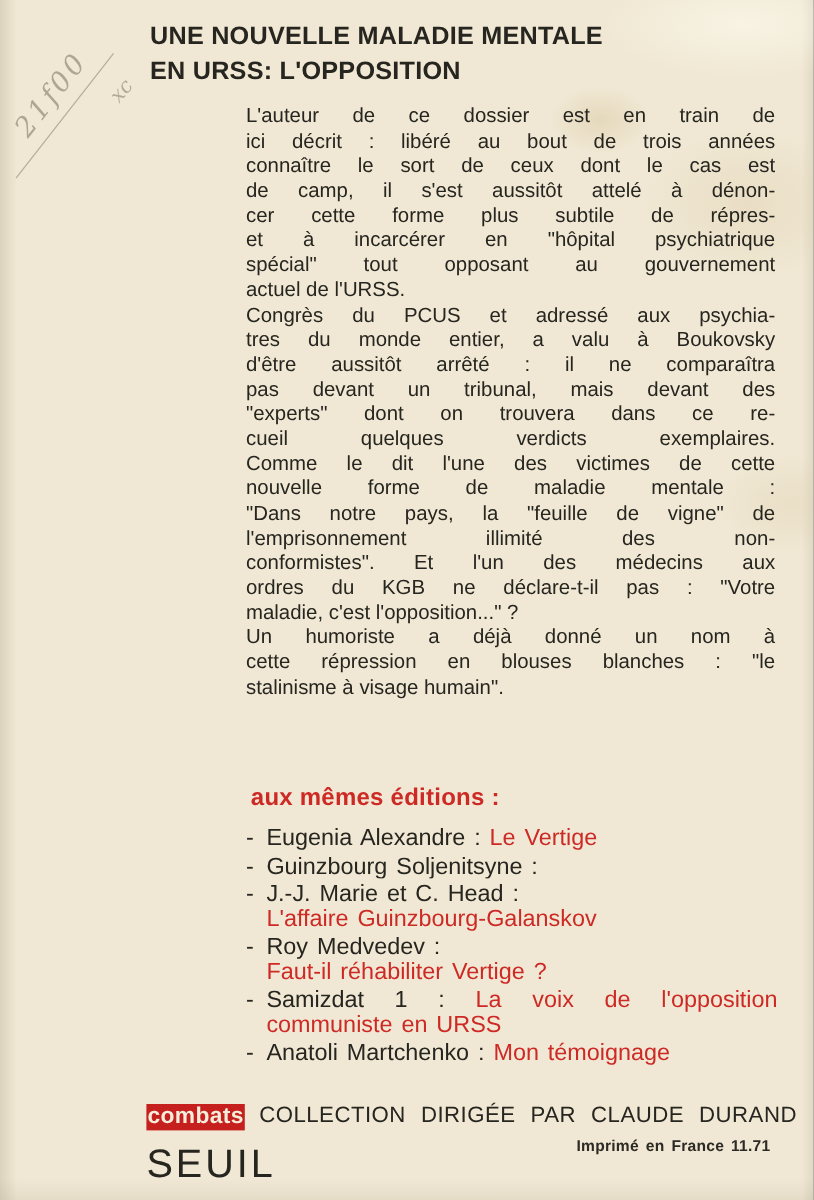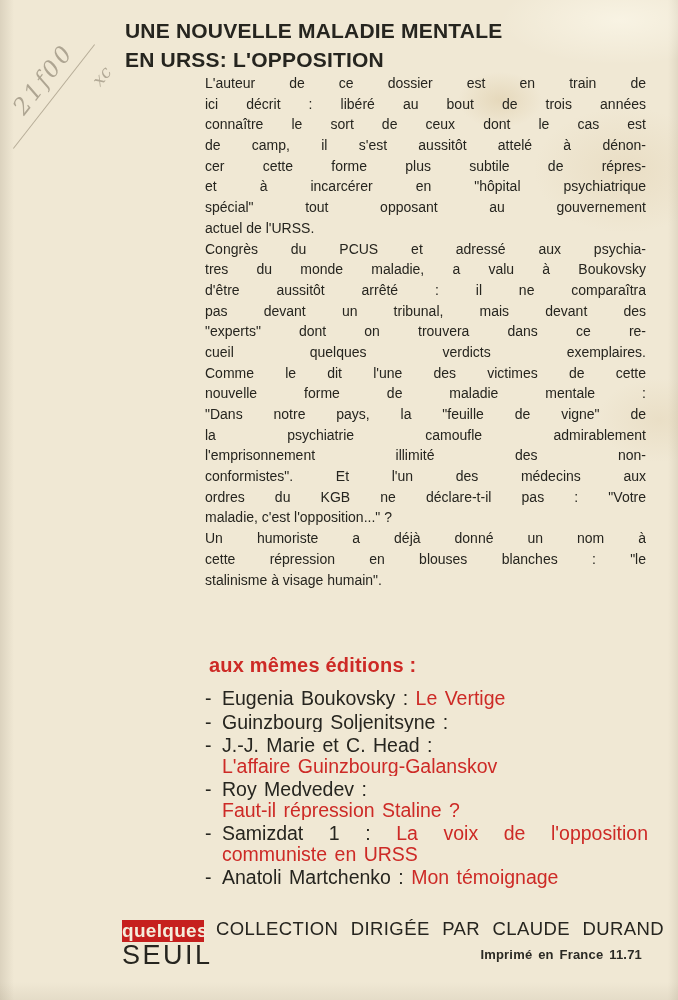--- a/index.html
+++ b/index.html
@@ -28,21 +28,21 @@
   .pencil-line{position:absolute;left:-12px;top:78px;width:132px;border-top:1.5px solid rgba(150,140,118,.65);
     transform:rotate(-52deg);}
   .pencil-price{position:absolute;left:2px;top:48px;font-size:23px;letter-spacing:3px;
     transform:rotate(-52deg);opacity:.85;}
   .pencil-mark{position:absolute;left:92px;top:48px;font-size:17px;transform:rotate(-50deg);opacity:.8;}
   
   .title{position:absolute;left:125px;top:16px;width:540px;
     font-size:21px;font-weight:bold;line-height:29px;letter-spacing:.2px;
     white-space:pre-line;color:var(--ink);}
   
-  .body-text{position:absolute;left:205px;top:73px;width:441px;font-size:14px;}
+  .body-text{position:absolute;left:205px;top:87px;width:441px;font-size:17px;}
   .body-text .bline{height:20.7px;line-height:20.7px;overflow:hidden;text-align:justify;}
   .body-text .bline:not(.last){text-align-last:justify;}
   .body-text .bline:not(.last)::after{content:"";display:inline-block;width:100%;}
   
   .ed-heading{position:absolute;left:209px;top:654px;font-size:20px;font-weight:bold;
     color:var(--accent-red);letter-spacing:.2px;}
   .booklist{position:absolute;left:205px;top:688px;width:443px;font-size:19.5px;list-style:none;}
   .booklist .item{margin-bottom:3px;}
   .booklist .lline{position:relative;padding-left:17px;height:20.5px;line-height:20.5px;
     overflow:hidden;word-spacing:2px;}
@@ -50,21 +50,21 @@
   .booklist .lline.just::after{content:"";display:inline-block;width:100%;}
   .booklist .dash{position:absolute;left:0;top:0;}
   .red{color:var(--accent-red);}
   
   .footer{position:absolute;left:0;top:905px;width:678px;height:95px;}
   .combats-box{position:absolute;left:122px;top:15px;width:82px;height:22px;
     background:var(--box-red);color:#f4eddb;font-size:19px;font-weight:bold;
     text-align:center;line-height:22px;letter-spacing:.3px;}
   .collection-line{position:absolute;left:216px;top:13px;font-size:18.5px;
     letter-spacing:.4px;word-spacing:7px;color:var(--ink);}
-  .publisher{position:absolute;left:122px;top:35px;font-size:27px;letter-spacing:2.5px;
+  .publisher{position:absolute;left:122px;top:46px;font-size:33px;letter-spacing:2.5px;
     color:var(--ink);font-weight:500;}
   .printed{position:absolute;right:36px;top:42px;font-size:13px;font-weight:bold;
     color:#2b2a24;letter-spacing:.2px;word-spacing:2px;}
 </style>
 </head>
 <body>
 
 <div class="page">
 
   <div class="pencil">
@@ -79,64 +79,63 @@
   <div class="body-text">
       <div class="bline">L'auteur de ce dossier est en train de</div>
       <div class="bline">ici décrit : libéré au bout de trois années</div>
       <div class="bline">connaître le sort de ceux dont le cas est</div>
       <div class="bline">de camp, il s'est aussitôt attelé à dénon-</div>
       <div class="bline">cer cette forme plus subtile de répres-</div>
       <div class="bline">et à incarcérer en "hôpital psychiatrique</div>
       <div class="bline">spécial" tout opposant au gouvernement</div>
       <div class="bline last">actuel de l'URSS.</div>
       <div class="bline">Congrès du PCUS et adressé aux psychia-</div>
-      <div class="bline">tres du monde maladie, a valu à Boukovsky</div>
+      <div class="bline">tres du monde entier, a valu à Boukovsky</div>
       <div class="bline">d'être aussitôt arrêté : il ne comparaîtra</div>
       <div class="bline">pas devant un tribunal, mais devant des</div>
       <div class="bline">"experts" dont on trouvera dans ce re-</div>
       <div class="bline">cueil quelques verdicts exemplaires.</div>
       <div class="bline">Comme le dit l'une des victimes de cette</div>
       <div class="bline">nouvelle forme de maladie mentale :</div>
       <div class="bline">"Dans notre pays, la "feuille de vigne" de</div>
-      <div class="bline">la psychiatrie camoufle admirablement</div>
       <div class="bline">l'emprisonnement illimité des non-</div>
       <div class="bline">conformistes". Et l'un des médecins aux</div>
       <div class="bline">ordres du KGB ne déclare-t-il pas : "Votre</div>
       <div class="bline last">maladie, c'est l'opposition..." ?</div>
       <div class="bline">Un humoriste a déjà donné un nom à</div>
       <div class="bline">cette répression en blouses blanches : "le</div>
       <div class="bline last">stalinisme à visage humain".</div>
     </div>
 
   <div class="ed-heading">aux mêmes éditions :</div>
 
   <ul class="booklist">
       <li class="item">
-        <div class="lline"><span class="dash">-</span><span>Eugenia Boukovsky : </span><span class="red">Le Vertige</span></div>
+        <div class="lline"><span class="dash">-</span><span>Eugenia Alexandre : </span><span class="red">Le Vertige</span></div>
       </li>
       <li class="item">
         <div class="lline"><span class="dash">-</span><span>Guinzbourg Soljenitsyne :</span></div>
       </li>
       <li class="item">
         <div class="lline"><span class="dash">-</span><span>J.-J. Marie et C. Head :</span></div>
         <div class="lline"><span class="red">L'affaire Guinzbourg-Galanskov</span></div>
       </li>
       <li class="item">
         <div class="lline"><span class="dash">-</span><span>Roy Medvedev :</span></div>
-        <div class="lline"><span class="red">Faut-il répression Staline ?</span></div>
+        <div class="lline"><span class="red">Faut-il réhabiliter Vertige ?</span></div>
       </li>
       <li class="item">
         <div class="lline just"><span class="dash">-</span><span>Samizdat 1 : </span><span class="red">La voix de l'opposition</span></div>
         <div class="lline"><span class="red">communiste en URSS</span></div>
       </li>
       <li class="item">
         <div class="lline"><span class="dash">-</span><span>Anatoli Martchenko : </span><span class="red">Mon témoignage</span></div>
       </li>
     </ul>
 
   <div class="footer">
-    <span class="combats-box">quelques</span>
+    <span class="combats-box">combats</span>
     <span class="collection-line">COLLECTION DIRIGÉE PAR CLAUDE DURAND</span>
     <span class="publisher">SEUIL</span>
     <span class="printed">Imprimé en France 11.71</span>
   </div>
 
 </div>
 
 </body></html>

